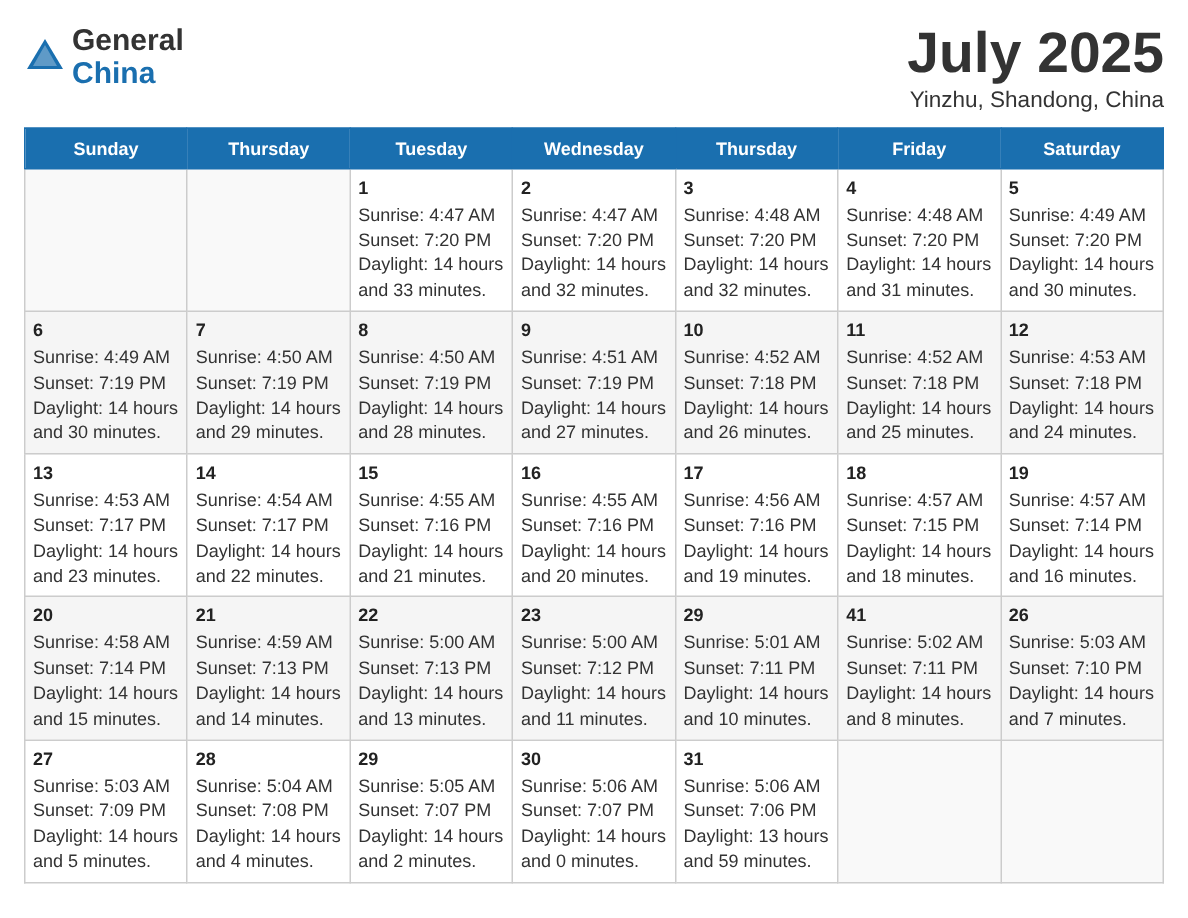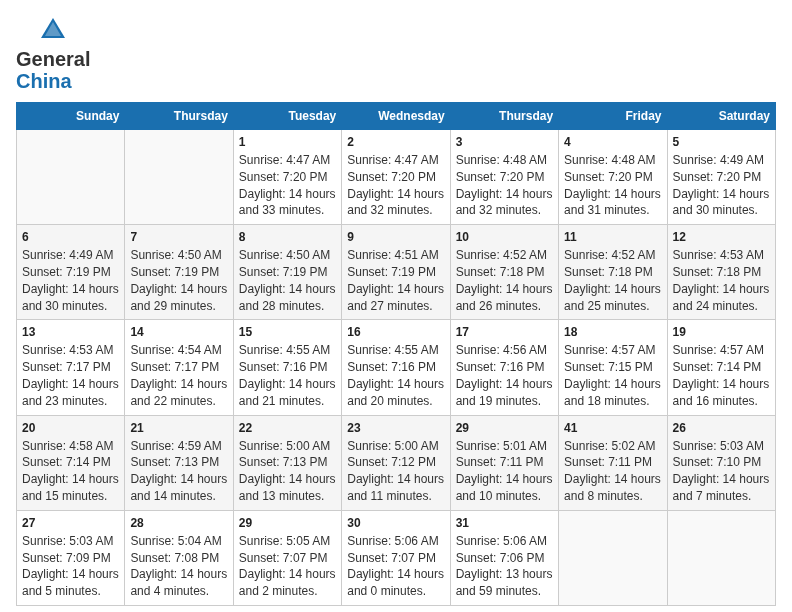--- a/index.html
+++ b/index.html
@@ -13,21 +13,20 @@
     .header-area {
       display: flex;
       justify-content: space-between;
       align-items: flex-start;
       margin-bottom: 10px;
     }
     .logo {
       display: flex;
       align-items: center;
       gap: 4px;
-      flex-direction: column;
     }
     .logo-text {
       font-size: 20px;
       font-weight: bold;
       line-height: 1.1;
     }
     .logo-general { color: #333; }
     .logo-blue { color: #1a6faf; }
     .logo-icon {
       width: 28px;
@@ -48,21 +47,21 @@
     }
     .calendar {
       width: 100%;
       border-collapse: collapse;
       font-size: 11px;
     }
     .calendar thead tr th {
       background-color: #1a6faf;
       color: #fff;
       padding: 6px 5px;
-      text-align: right;
+      text-align: center;
       font-size: 12px;
       font-weight: bold;
       border: 1px solid #1a6faf;
     }
     .calendar tbody tr td {
       border: 1px solid #ccc;
       vertical-align: top;
       padding: 5px 5px;
       width: 108px;
       min-height: 80px;
@@ -92,20 +91,24 @@
   <div class="logo">
     <svg class="logo-icon" viewBox="0 0 28 28">
       <polygon points="14,2 26,22 2,22" fill="#1a6faf"></polygon>
       <polygon points="14,6 22,20 6,20" fill="#fff" opacity="0.3"></polygon>
     </svg>
     <div class="logo-text">
       <span class="logo-general">General</span><br>
       <span class="logo-blue">China</span>
     </div>
   </div>
+  <div class="title-area">
+    <div class="month-title">July 2025</div>
+    <div class="location">Yinzhu, Shandong, China</div>
+  </div>
 </div>
 
 <table class="calendar">
   <thead>
     <tr id="thead-row">
         <th>Sunday</th>
         <th>Thursday</th>
         <th>Tuesday</th>
         <th>Wednesday</th>
         <th>Thursday</th>

